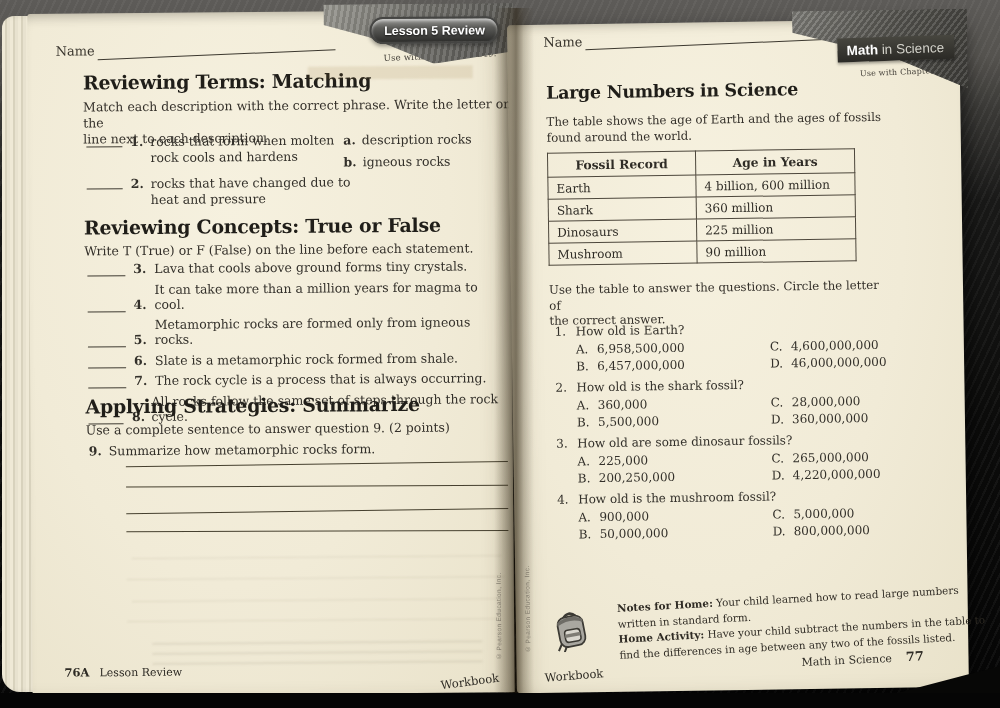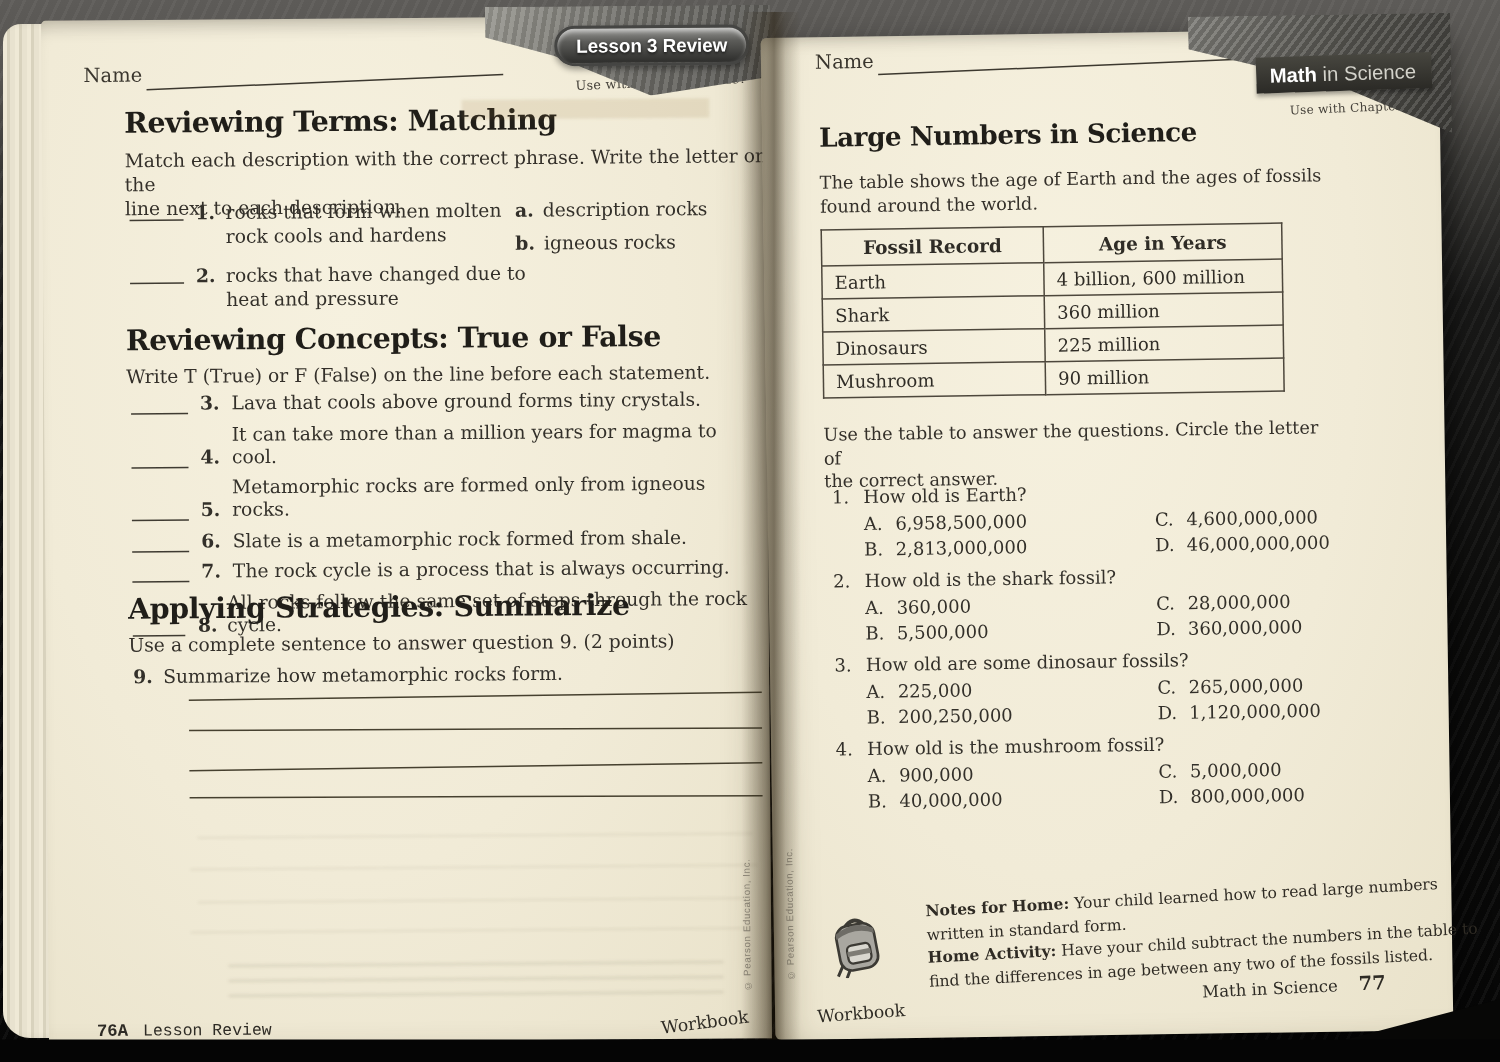--- a/index.html
+++ b/index.html
@@ -81,21 +81,21 @@
   .m-row { position:absolute; left:58px; display:flex; font-size:12.5px; line-height:1.3; }
   .m-row .blank { width:36px; margin-right:8px; height:13px; }
   .m-row .num { font-weight:bold; width:20px; }
   .m-choice { position:absolute; left:315px; font-size:12.5px; }
   .m-choice .letter { font-weight:bold; margin-right:6px; }
   .tf-list { position:absolute; left:58px; top:248px; display:flex; flex-direction:column; gap:5.6px; }
   .tf-row { display:flex; font-size:12.5px; align-items:flex-end; }
   .tf-row .blank { width:38px; margin-right:8px; height:13px; }
   .tf-row .num { font-weight:bold; width:21px; }
   .ans-line { position:absolute; left:95px; width:382px; border-bottom:1.5px solid #46402f; transform:rotate(-0.35deg); }
-  .footer-left { position:absolute; left:32px; top:668px; font-size:11px; color:#2e2b25;font-family:Liberation Mono, monospace; }
+  .footer-left { position:absolute; left:32px; top:652px; font-size:11px; color:#2e2b25; }
   .footer-left b { font-size:11.5px; margin-right:10px; }
 
   
   .bleed { position:absolute; pointer-events:none; filter:blur(1px); }
   .bleed-line { border-bottom:1.2px solid rgba(90,80,55,.35); opacity:.35; }
 
   
   .stone-corner {
     position:absolute; right:-8px; top:-10px; width:175px; height:80px; z-index:3;
     background:
@@ -133,21 +133,21 @@
   .footer-right b { font-size:13px; margin-left:14px; }
 </style>
 </head>
 <body>
 
 <div class="pagestack"></div>
 
 <div class="page page-left">
   <div class="banner-left"></div>
   <div class="pill-badge">
-    <span>Lesson 3 Review</span>
+    <span>Lesson 5 Review</span>
   </div>
   <div class="use-with" style="left:356px; top:40px; transform:rotate(-2deg);">Use with pages 246–249.</div>
 
   <div class="name-row" style="left:28px; top:30px;">Name</div>
   <div class="name-line" style="left:70px; top:46px; width:238px; transform:rotate(-2deg);"></div>
 
   <div class="h1" style="left:55px; top:58px; font-size:19px;">Reviewing Terms: Matching</div>
   <div class="lp-instr body-txt" style="top:86px;">Match each description with the correct phrase. Write the letter on the
 line next to each description.</div>
 
@@ -282,21 +282,21 @@
       <div class="opt">
           <span class="letter">A.</span>
           <span>6,958,500,000</span>
         </div>
       <div class="opt">
           <span class="letter">C.</span>
           <span>4,600,000,000</span>
         </div>
       <div class="opt">
           <span class="letter">B.</span>
-          <span>2,813,000,000</span>
+          <span>6,457,000,000</span>
         </div>
       <div class="opt">
           <span class="letter">D.</span>
           <span>46,000,000,000</span>
         </div>
     </div>
   </div>
 
   <div class="question" style="top:356px;">
     <div class="q-title">
@@ -336,42 +336,42 @@
       <div class="opt">
           <span class="letter">C.</span>
           <span>265,000,000</span>
         </div>
       <div class="opt">
           <span class="letter">B.</span>
           <span>200,250,000</span>
         </div>
       <div class="opt">
           <span class="letter">D.</span>
-          <span>1,120,000,000</span>
+          <span>4,220,000,000</span>
         </div>
     </div>
   </div>
 
   <div class="question" style="top:468px;">
     <div class="q-title">
         <span class="num">4.</span>
         <span>How old is the mushroom fossil?</span>
       </div>
     <div class="q-opts">
       <div class="opt">
           <span class="letter">A.</span>
           <span>900,000</span>
         </div>
       <div class="opt">
           <span class="letter">C.</span>
           <span>5,000,000</span>
         </div>
       <div class="opt">
           <span class="letter">B.</span>
-          <span>40,000,000</span>
+          <span>50,000,000</span>
         </div>
       <div class="opt">
           <span class="letter">D.</span>
           <span>800,000,000</span>
         </div>
     </div>
   </div>
 
   <div class="backpack">
     <svg width="36" height="42" viewBox="0 0 32 38">

